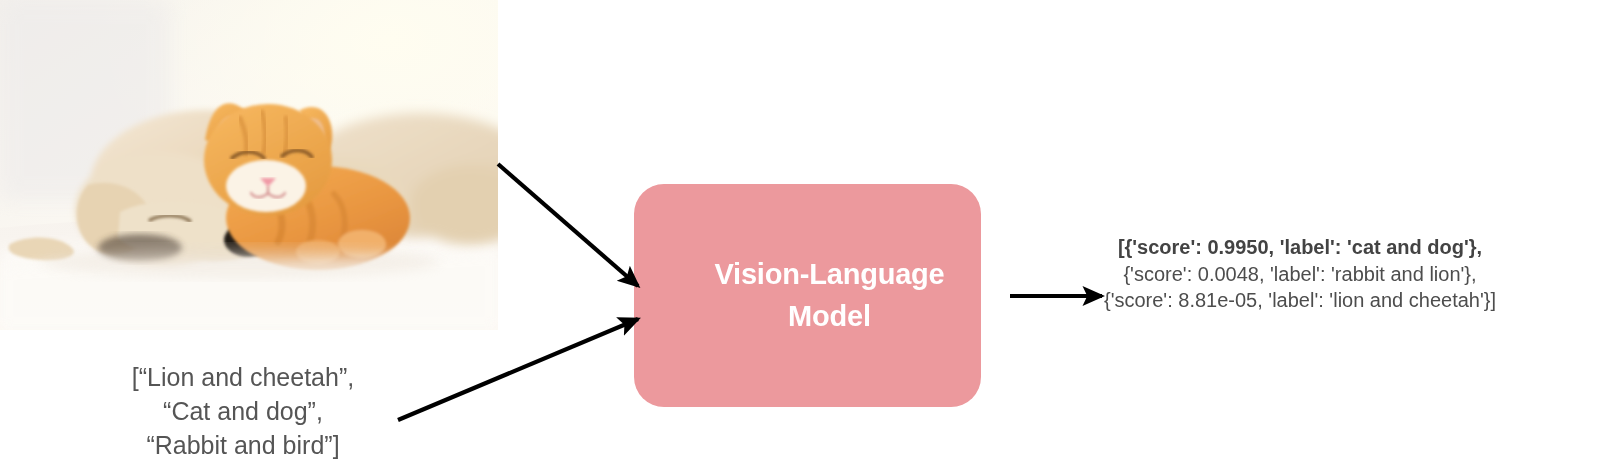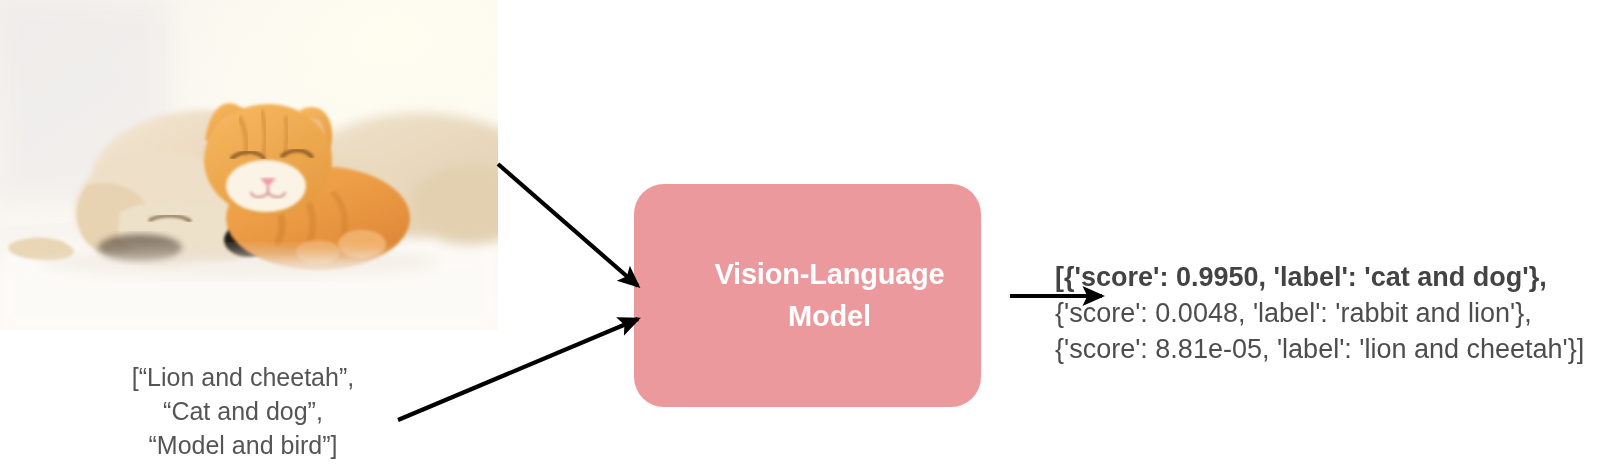--- a/index.html
+++ b/index.html
@@ -74,25 +74,25 @@
     color: #555555;
     font-size: 25px;
     line-height: 1.36;
     white-space: pre-line;
   }
 
   
   #output-text {
     position: absolute;
     left: 1055px;
-    top: 260px;
+    top: 234px;
     width: 490px;
-    text-align: left;
+    text-align: center;
     color: #4d4d4d;
-    font-size: 27px;
+    font-size: 20px;
     line-height: 1.33;
   }
   #output-text .out-line { display: block; white-space: pre; }
   #output-text .out-line.bold { font-weight: bold; color: #434343; }
 </style>
 </head>
 <body>
 
 <div id="input-photo">
   <svg viewBox="0 0 498 330" xmlns="http://www.w3.org/2000/svg" aria-hidden="true">
@@ -225,19 +225,19 @@
       <path d="M 0 0.6 L 10 5 L 0 9.4 L 2.1 5 Z" fill="#000000"></path>
     </marker>
   </defs>
   <line x1="498" y1="164" x2="638" y2="286" stroke="#000000" stroke-width="4.2" marker-end="url(#ah)"></line>
   <line x1="398" y1="420" x2="638" y2="319" stroke="#000000" stroke-width="4.2" marker-end="url(#ah)"></line>
   <line x1="1010" y1="296" x2="1102" y2="296" stroke="#000000" stroke-width="4.2" marker-end="url(#ah)"></line>
 </svg>
 
 <div id="prompt-text">[“Lion and cheetah”,
 “Cat and dog”,
-“Model and bird”]</div>
+“Rabbit and bird”]</div>
 
 <div id="output-text">
   <span class="out-line bold">[{'score': 0.9950, 'label': 'cat and dog'},</span>
   <span class="out-line">{'score': 0.0048, 'label': 'rabbit and lion'},</span>
   <span class="out-line">{'score': 8.81e-05, 'label': 'lion and cheetah'}]</span>
 </div>
 
 </body></html>

